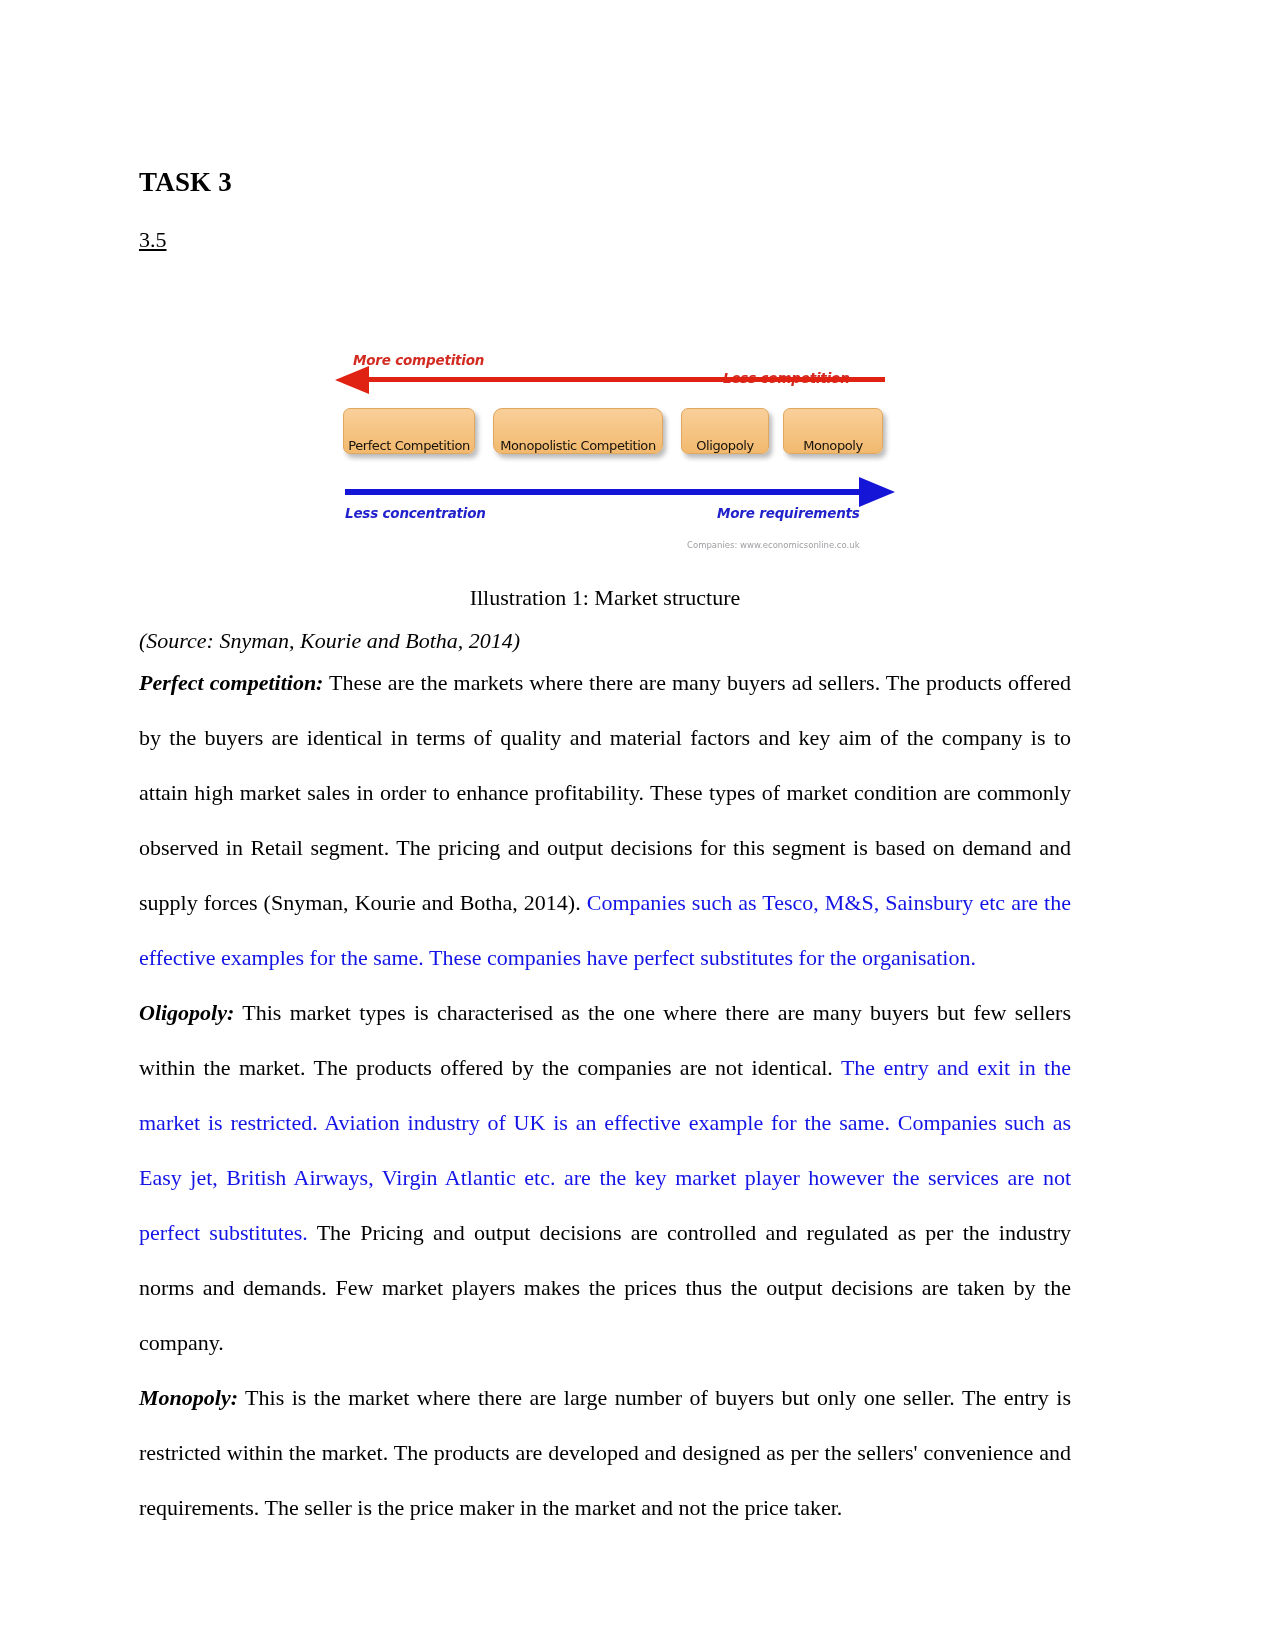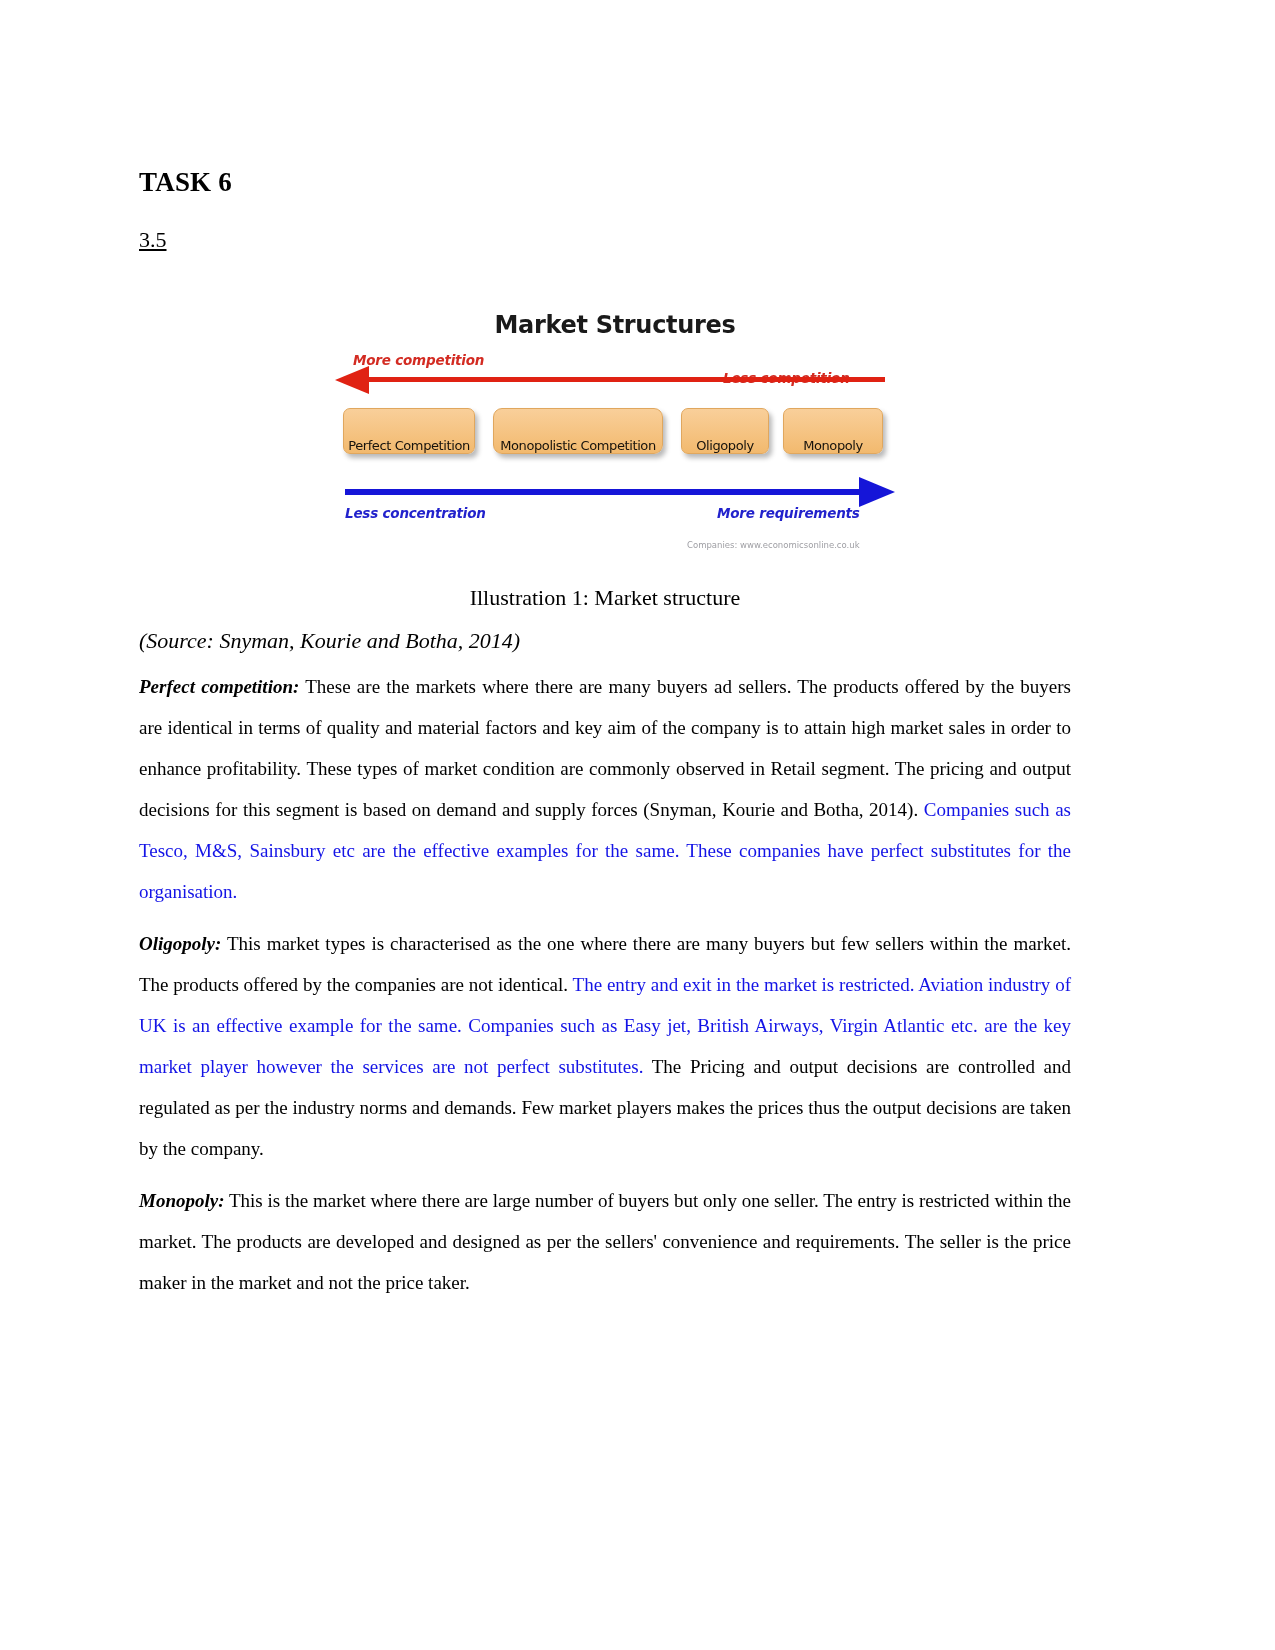--- a/index.html
+++ b/index.html
@@ -174,44 +174,43 @@
 
   
   .body-block {
     position: absolute;
     left: 139px;
     top: 655px;
     width: 932px;
     background: #ffffff;
   }
   p.para {
-    margin: 11px 0 0 0;
-    font-size: 19px;
-    line-height: 41px;
+    margin: 0 0 0 0;
+    font-size: 22px;
+    line-height: 55px;
     text-align: justify;
     text-justify: inter-word;
   }
   .lead {
     font-weight: bold;
     font-style: italic;
   }
   .blue { color: #1414e6; }
 </style>
 </head>
 <body>
 
 <div class="page">
 
-  <div class="task-heading">TASK 6</div>
+  <div class="task-heading">TASK 3</div>
 
   <div class="sub-heading">3.5</div>
 
   <div class="figure">
 
-    <div class="fig-title">Market Structures</div>
 
     <div class="lbl lbl-red lbl-more-comp">More competition</div>
 
     <div class="lbl lbl-red lbl-less-comp">Less competition</div>
 
     <div class="arrow-red-head"></div>
     <div class="arrow-red-line"></div>
 
     <div class="boxes">
       <div class="box box-0">

